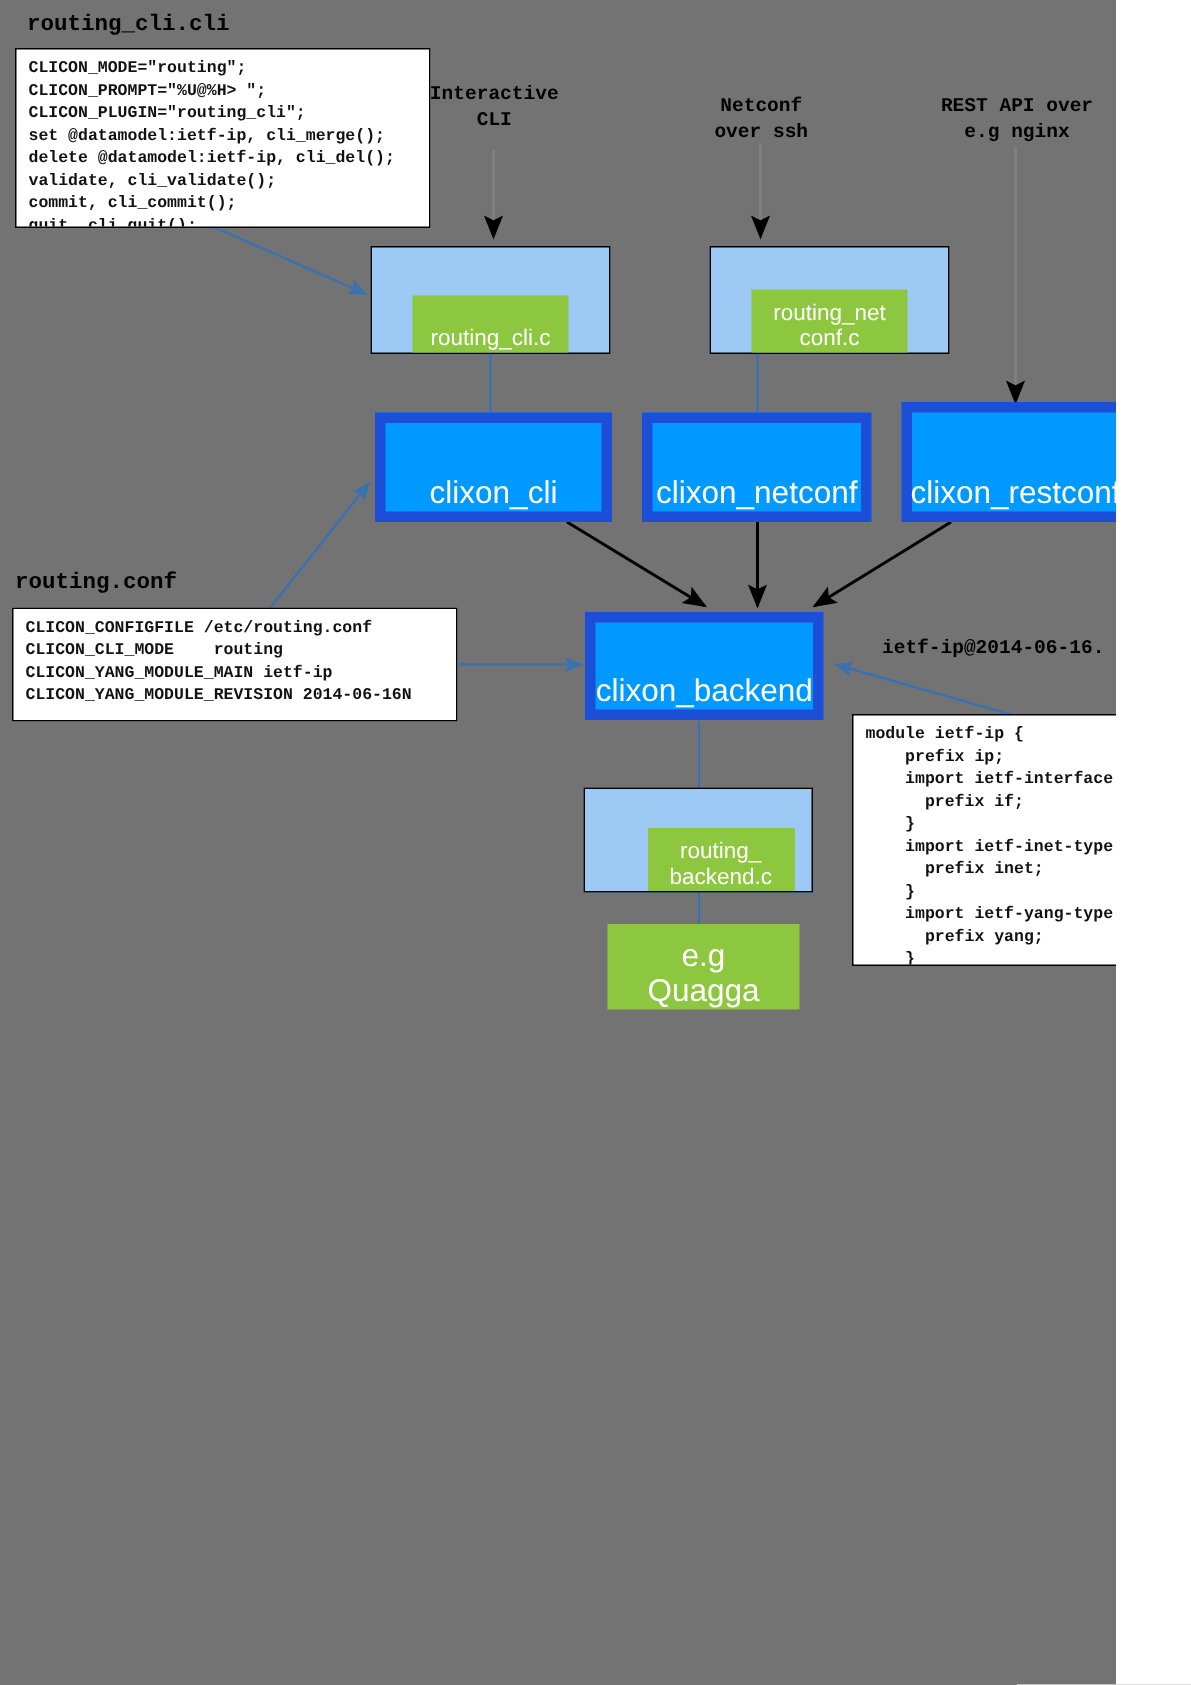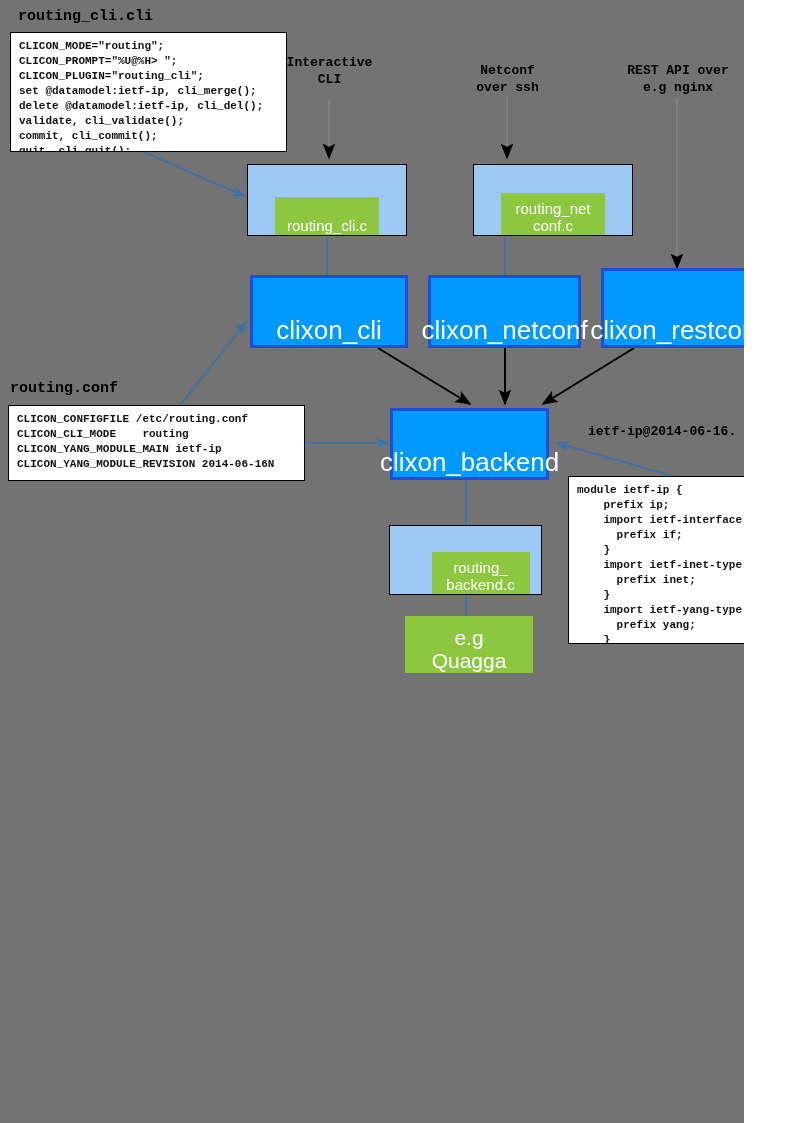--- a/index.html
+++ b/index.html
@@ -53,22 +53,22 @@
   .node {
     display: flex;
     align-items: flex-end;
     justify-content: center;
     text-align: center;
     color: #ffffff;
     line-height: 1.12;
   }
   .node-blue {
     background: #0099ff;
-    border: 3px solid #1d4ed8;
-    font-size: 26px;
+    border: 7px solid #1d4ed8;
+    font-size: 21px;
   }
   .node-lightblue {
     background: #9dc9f5;
     border: 1px solid #000000;
   }
   .node-green {
     background: #8dc63f;
     border: none;
     font-size: 15px;
   }

